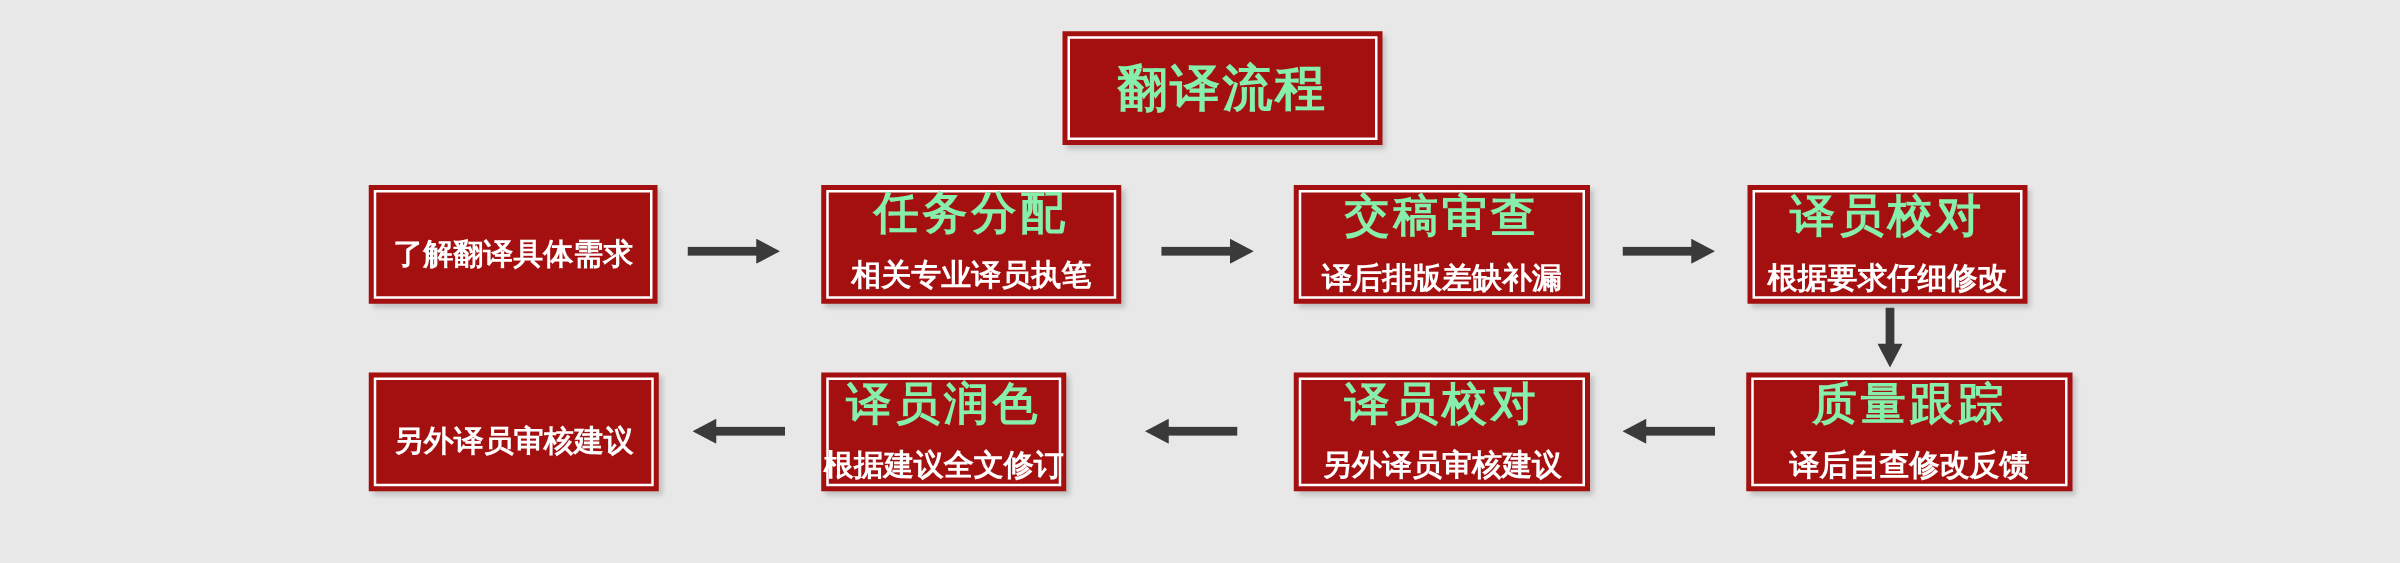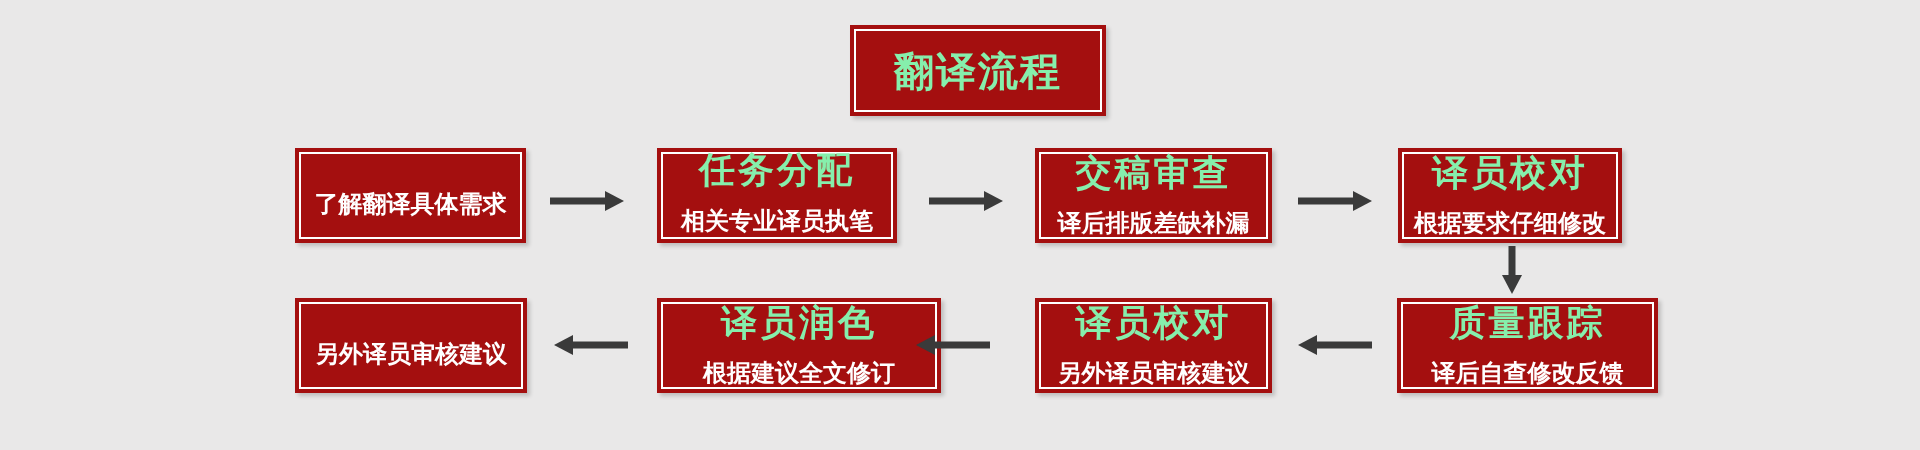--- a/index.html
+++ b/index.html
@@ -49,21 +49,21 @@
   }
   #title-node { left: 850px; top: 25px; width: 256px; height: 91px; }
   #title-node .node-title { font-size: 40px; letter-spacing: 2px; }
 
   #node-1 { left: 295px;  top: 148px; width: 231px; height: 95px; }
   #node-2 { left: 657px;  top: 148px; width: 240px; height: 95px; font-family: Liberation Mono, monospace; }
   #node-3 { left: 1035px; top: 148px; width: 237px; height: 95px; }
   #node-4 { left: 1398px; top: 148px; width: 224px; height: 95px; text-align: center; }
   #node-5 { left: 1397px; top: 298px; width: 261px; height: 95px; }
   #node-6 { left: 1035px; top: 298px; width: 237px; height: 95px; }
-  #node-7 { left: 657px;  top: 298px; width: 284px; height: 95px; }
+  #node-7 { left: 657px;  top: 298px; width: 196px; height: 95px; }
   #node-8 { left: 295px;  top: 298px; width: 232px; height: 95px; }
 
   .arrow { position: absolute; }
   .arrow svg { display: block; }
   #arrow-1 { left: 550px;  top: 191px; }
   #arrow-2 { left: 929px;  top: 191px; }
   #arrow-3 { left: 1298px; top: 191px; }
   #arrow-4 { left: 1502px; top: 246px; }
   #arrow-5 { left: 1298px; top: 335px; }
   #arrow-6 { left: 916px;  top: 335px; }

